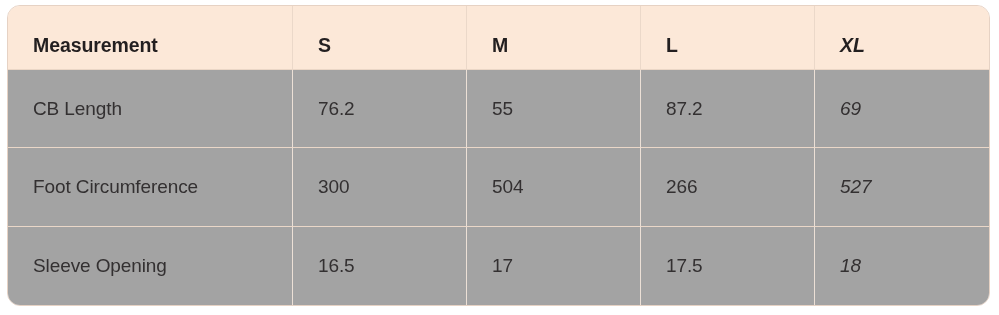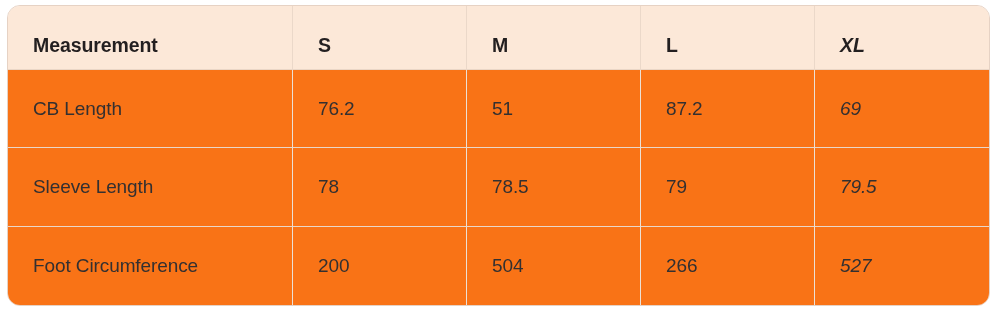--- a/index.html
+++ b/index.html
@@ -48,21 +48,21 @@
     border-right: 1px solid #ebd8c9;
     border-bottom: 1px solid #ead6c6;
     letter-spacing: -0.1px;
   }
   table.size-chart thead th:last-child {
     border-right: none;
     font-style: italic;
   }
 
   table.size-chart tbody td {
-    background: #f97316;
+    background: #a3a3a3;
     color: #333031;
     font-weight: normal;
     font-size: 19px;
     text-align: left;
     padding: 0 8px 0 25px;
     height: 44px;
     box-sizing: border-box;
     border-right: 1px solid #ece0d6;
     border-bottom: 1px solid #ead7c8;
     letter-spacing: -0.1px;
@@ -90,33 +90,33 @@
         <th class="col-size">S</th>
         <th class="col-size">M</th>
         <th class="col-size">L</th>
         <th class="col-size-xl">XL</th>
       </tr>
     </thead>
     <tbody>
       <tr>
         <td>CB Length</td>
         <td>76.2</td>
-        <td>51</td>
+        <td>55</td>
         <td>87.2</td>
         <td>69</td>
       </tr>
       <tr>
-        <td>Sleeve Length</td>
-        <td>78</td>
-        <td>78.5</td>
-        <td>79</td>
-        <td>79.5</td>
-      </tr>
-      <tr>
         <td>Foot Circumference</td>
-        <td>200</td>
+        <td>300</td>
         <td>504</td>
         <td>266</td>
         <td>527</td>
+      </tr>
+      <tr>
+        <td>Sleeve Opening</td>
+        <td>16.5</td>
+        <td>17</td>
+        <td>17.5</td>
+        <td>18</td>
       </tr>
     </tbody>
   </table>
 </div>
 
 </body></html>

